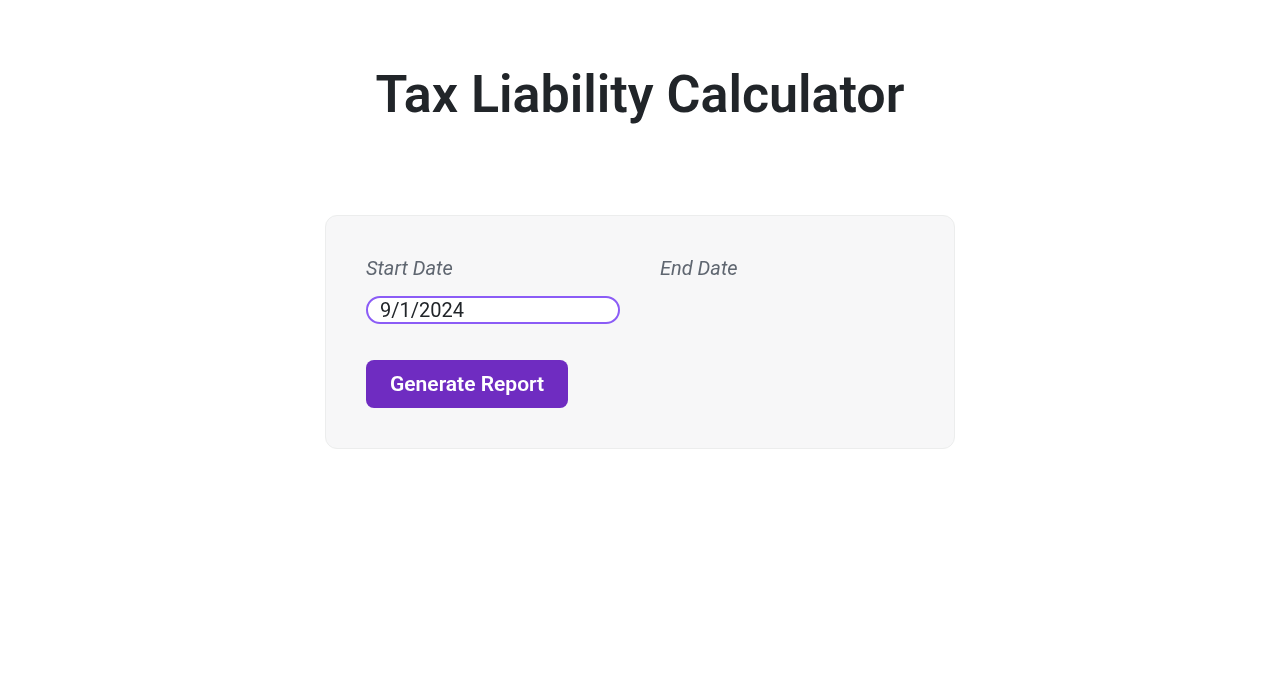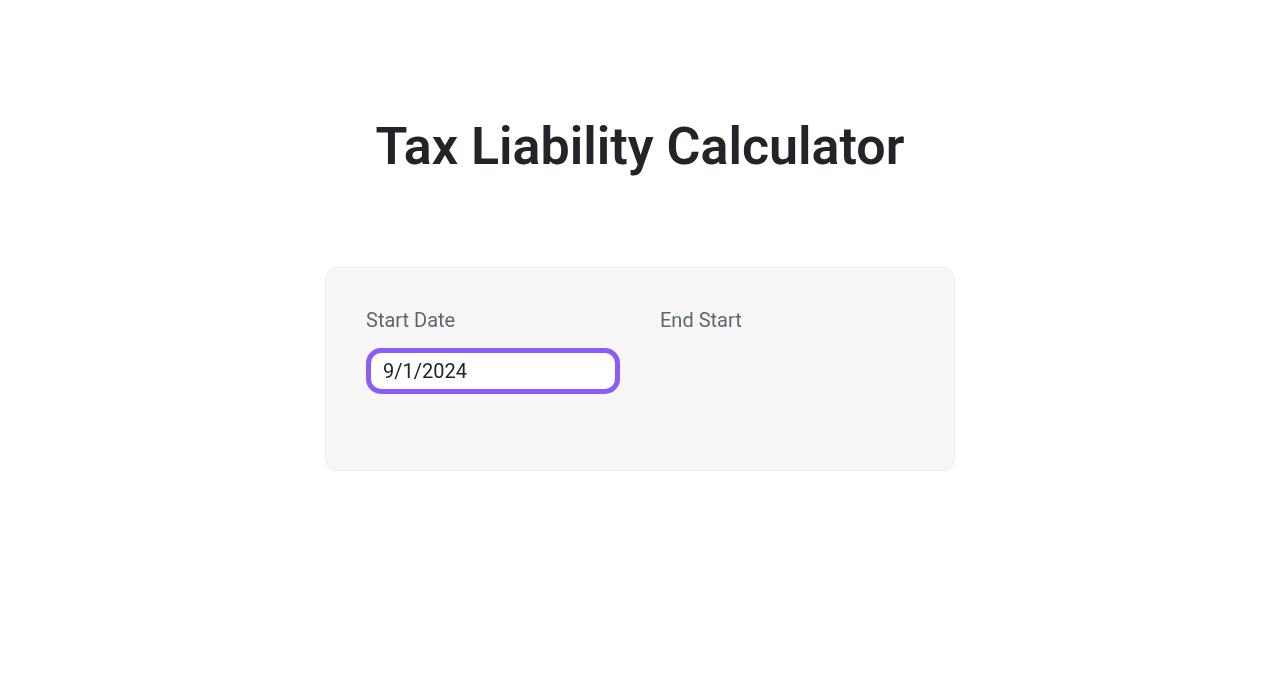--- a/index.html
+++ b/index.html
@@ -10,21 +10,21 @@
     body {
       font-family: "Segoe UI", -apple-system, BlinkMacSystemFont, Roboto, Helvetica, Arial, sans-serif;
       background: #ffffff;
       color: #212529;
       width: 1280px;
       height: 689px;
     }
     .container {
       max-width: 980px;
       margin: 0 auto;
-      padding-top: 116px;
+      padding-top: 64px;
     }
     .page-title {
       text-align: center;
       font-size: 52px;
       font-weight: 600;
       color: #212529;
       margin-bottom: 32px;
     }
     .page-subtitle {
       text-align: center;
@@ -48,27 +48,28 @@
     .field {
       flex: 1;
       min-width: 0;
     }
     .field-label {
       display: block;
       font-size: 20px;
       color: #5f6670;
       margin-bottom: 16px;
       font-weight: 400;
+      font-style: italic;
     }
     .date-input {
       display: flex;
       width: 100%;
-      height: 46px;
+      height: 28px;
       background: #ffffff;
-      border: 5px solid #8b5cf6;
+      border: 2px solid #8b5cf6;
       border-radius: 15px;
       overflow: hidden;
     }
     .date-input .text {
       flex: 1;
       padding: 0 12px;
       font-size: 20px;
       color: #212529;
       border: none;
       outline: none;
@@ -99,19 +100,20 @@
 
       <div class="field">
         <label class="field-label">Start Date</label>
         <div class="date-input">
           <input type="text" class="text" value="9/1/2024" style="">
 
         </div>
       </div>
 
       <div class="field">
-        <label class="field-label">End Start</label>
+        <label class="field-label">End Date</label>
       </div>
 
     </div>
 
+    <button class="btn-primary">Generate Report</button>
   </div>
 </div>
 
 </body></html>

